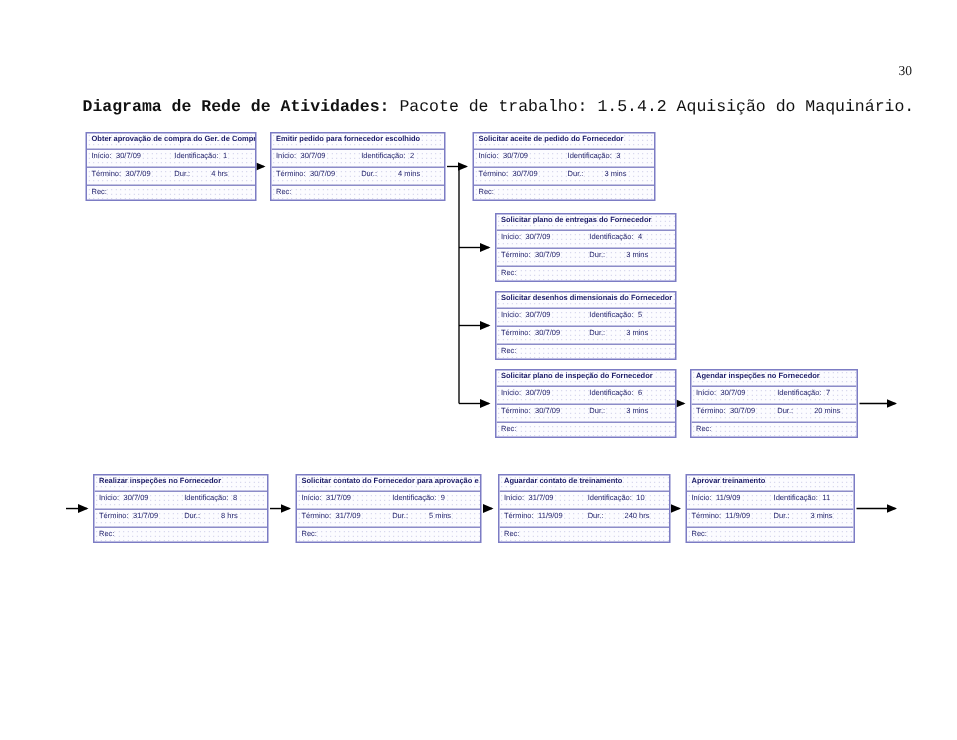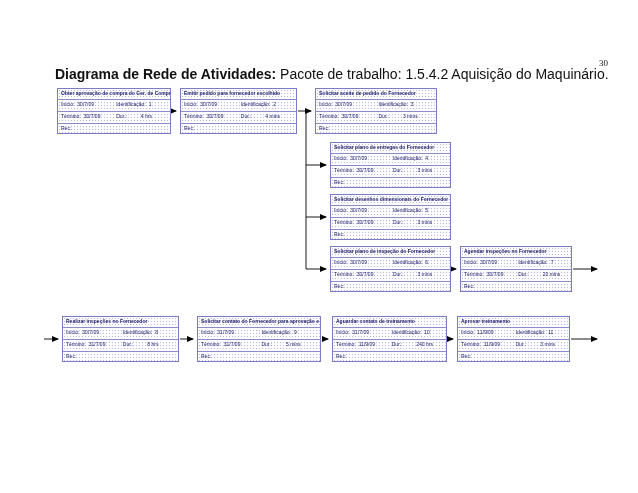--- a/index.html
+++ b/index.html
@@ -2,25 +2,25 @@
 <html><head>
 <meta charset="utf-8">
 <style>
   html,body{margin:0;padding:0;}
   body{
     width:638px;height:493px;position:relative;background:#ffffff;
     font-family:"Liberation Sans",sans-serif;overflow:hidden;
   }
   .page-number{
     position:absolute;top:42px;left:599px;
-    font-family:"Liberation Serif",serif;font-size:9px;color:#1a1a1a;margin-top:16px;
+    font-family:"Liberation Serif",serif;font-size:9px;color:#1a1a1a;
   }
   .doc-title{
     position:absolute;top:66px;left:55px;white-space:nowrap;
-    font-family:Liberation Sans, sans-serif;font-size:14px;color:#111;
+    font-family:Liberation Mono, monospace;font-size:11px;color:#111;
   }
   .doc-title .bold{font-weight:bold;}
   #diagram{position:absolute;left:0;top:0;width:638px;height:493px;}
   #connectors{position:absolute;left:0;top:0;}
   .node{
     position:absolute;height:46px;box-sizing:border-box;
     border:1px solid #7c7cc4;
     background-color:#fcfcff;
     background-image:radial-gradient(rgba(105,105,185,0.45) 0.5px, rgba(0,0,0,0) 0.6px);
     background-size:3px 3px;

